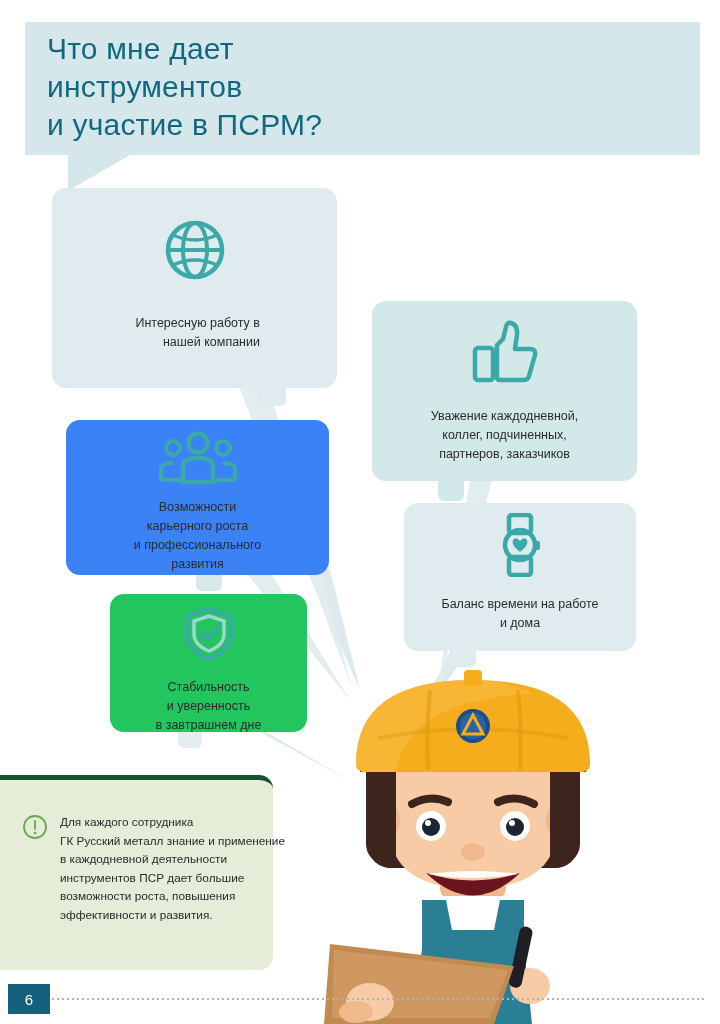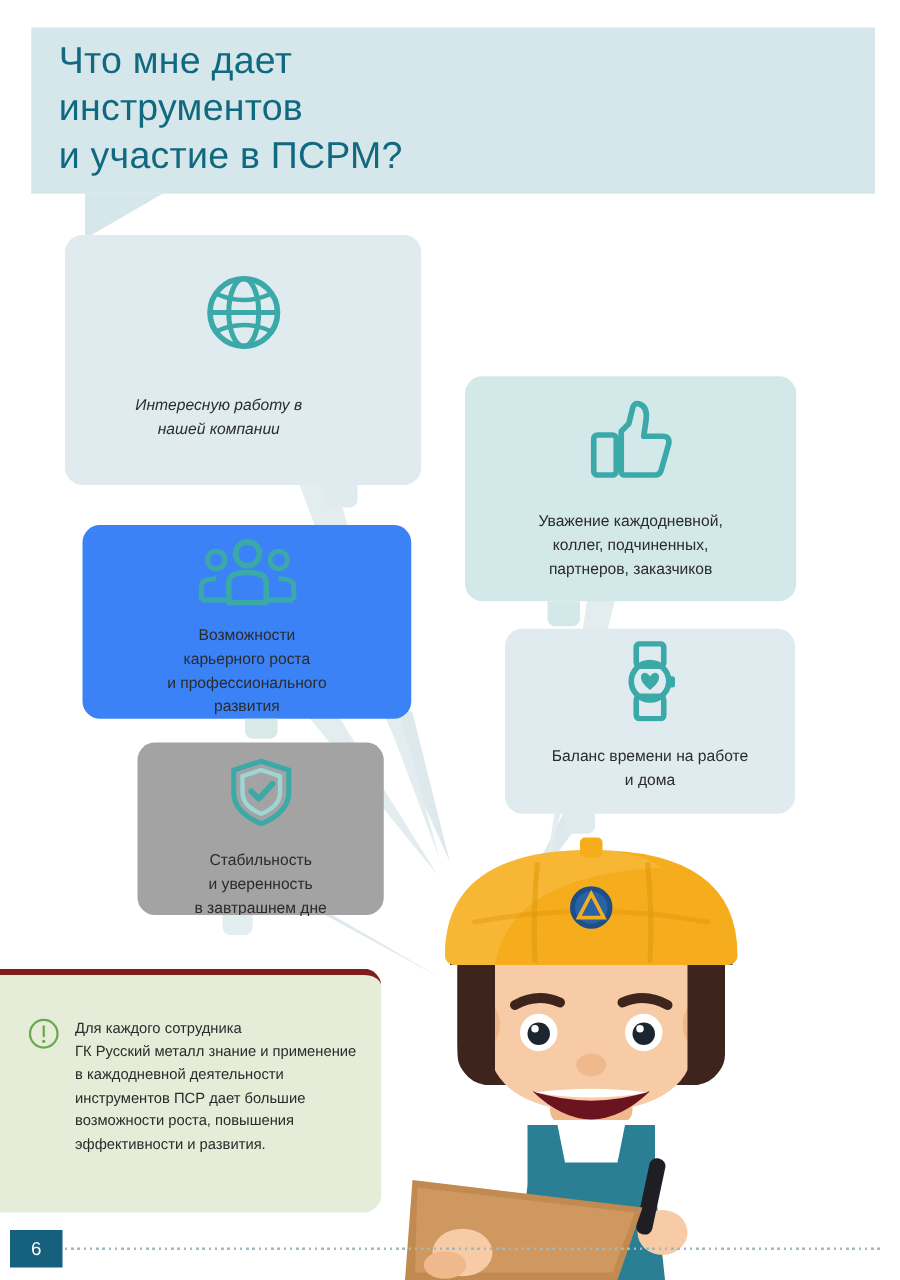--- a/index.html
+++ b/index.html
@@ -73,47 +73,46 @@
     display: block;
   }
   .bubble-text {
     color: #2b2b2b;
     font-size: 12.5px;
     line-height: 19px;
     text-align: center;
     white-space: pre-line;
   }
   .bubble-text.left-align {
-    text-align: center;
-    font-style: italic;
+    text-align: right;
   }
 
   
   .stub-tail {
     position: absolute;
     background: #dfebee;
   }
 
   
   #bubble-work      { left: 52px;  top: 188px; width: 285px; height: 200px; }
   #bubble-respect   { left: 372px; top: 301px; width: 265px; height: 180px; }
   #bubble-growth    { left: 66px;  top: 420px; width: 263px; height: 155px; }
   #bubble-balance   { left: 404px; top: 503px; width: 232px; height: 148px; }
   #bubble-stability { left: 110px; top: 594px; width: 197px; height: 138px; }
 
   
   #green-note {
     position: absolute;
     left: 0px;
     top: 775px;
-    width: 305px;
+    width: 273px;
     height: 195px;
     background: #e5ecd8;
     border-radius: 0 14px 14px 0;
-    border-top: 5px solid #7f1d1d;
+    border-top: 5px solid #14532d;
     box-sizing: border-box;
   }
   #green-note-icon {
     position: absolute;
     left: 22px;
     top: 34px;
   }
   #green-note-text {
     position: absolute;
     left: 60px;
@@ -251,21 +250,21 @@
           <rect x="41" y="28" width="5" height="9" rx="2" fill="#3aa9a8"></rect>
           <path d="M26 39 Q17 32 19 27 Q22 23 26 28 Q30 23 33 27 Q35 32 26 39 Z" fill="#3aa9a8"></path>
         </svg>
       </span>
       <div class="bubble-text" style="margin-top:14px;width:210px;">Баланс времени на работе
 и дома</div>
     </div>
   </div>
   <div class="stub-tail" style="left:452px;top:651px;width:24px;height:16px;border-radius:0 0 6px 6px;"></div>
 
-  <div class="bubble" id="bubble-stability" style="background:#a3a3a3;">
+  <div class="bubble" id="bubble-stability" style="background:#22c55e;">
     <div class="bubble-inner">
       <span class="bubble-icon" style="margin-top:12px;">
         <svg width="52" height="56" viewBox="0 0 52 56">
           <path d="M26 3 L48 10 L48 28 Q48 44 26 53 Q4 44 4 28 L4 10 Z" fill="none" stroke="#3aa9a8" stroke-width="4"></path>
           <path d="M26 10 L41 15 L41 28 Q41 39 26 45 Q11 39 11 28 L11 15 Z" fill="none" stroke="#9fd5d4" stroke-width="3.5"></path>
           <path d="M18 27 L24 33 L35 21" fill="none" stroke="#3aa9a8" stroke-width="4.5" stroke-linecap="round" stroke-linejoin="round"></path>
         </svg>
       </span>
       <div class="bubble-text" style="margin-top:12px;width:180px;">Стабильность
 и уверенность

